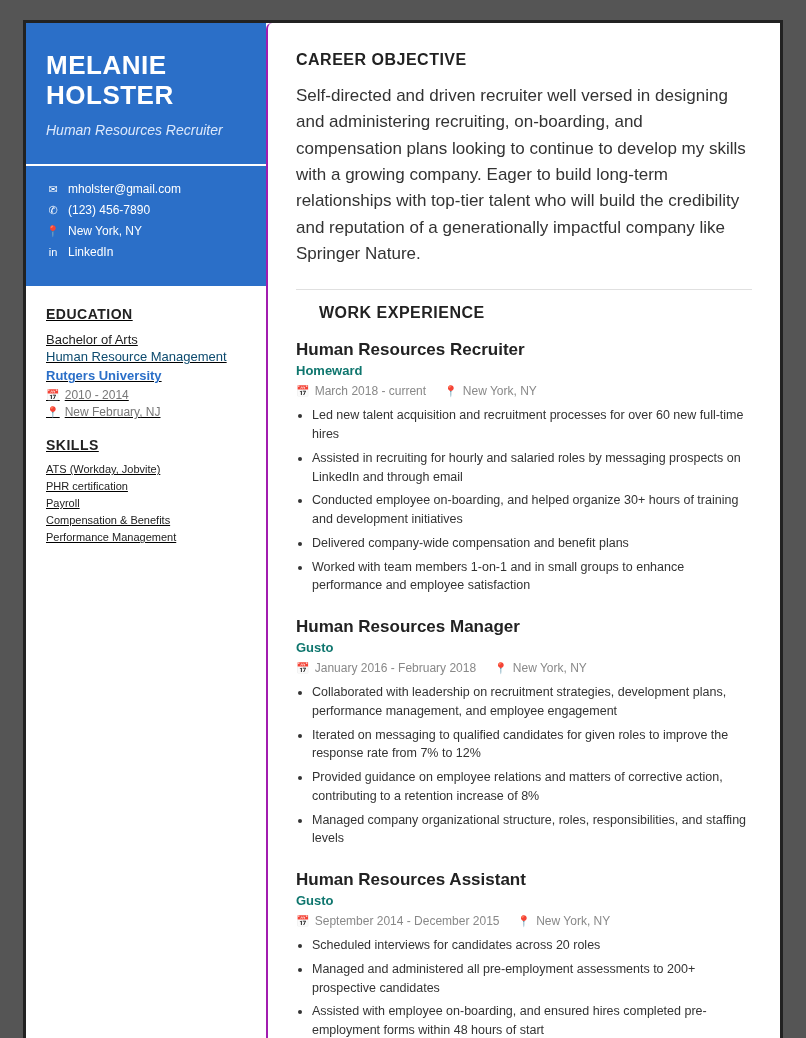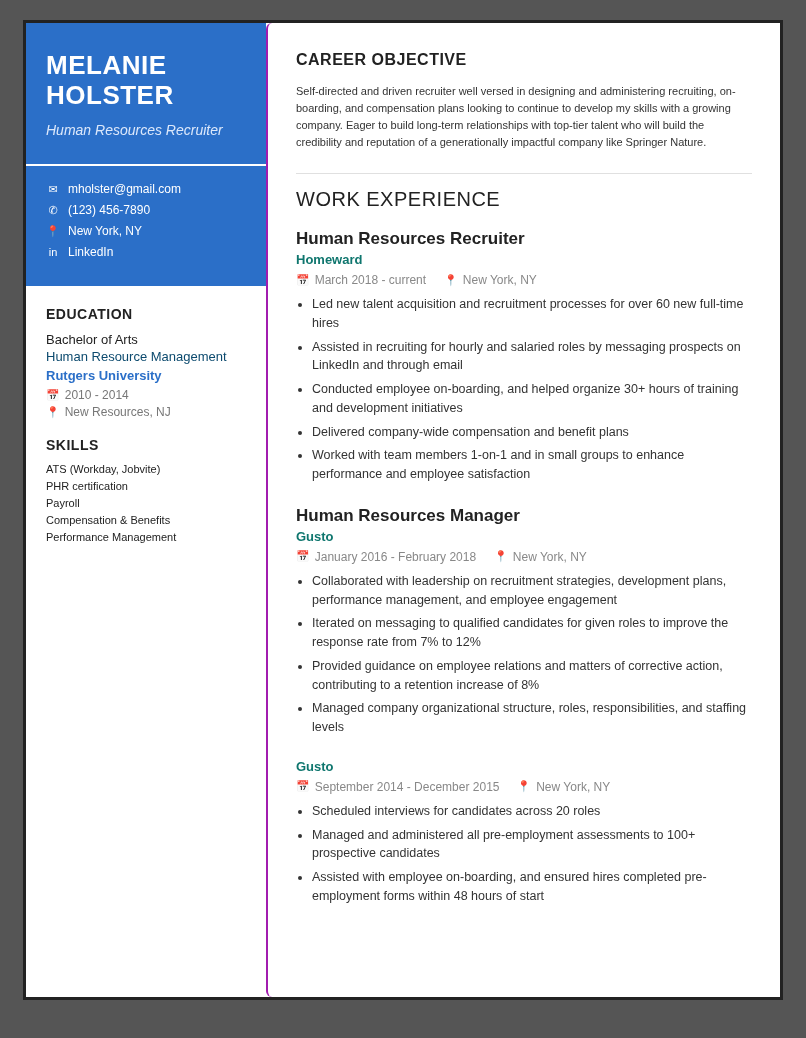--- a/index.html
+++ b/index.html
@@ -58,20 +58,21 @@
       gap: 8px;
     }
     .contact-item .icon {
       font-size: 11px;
       width: 14px;
       text-align: center;
       flex-shrink: 0;
     }
     .sidebar-sections {
       padding: 20px 16px 20px 20px;
+      text-decoration: underline;
     }
     .sidebar-section-title {
       font-size: 14px;
       font-weight: 900;
       color: #222;
       letter-spacing: 0.5px;
       margin-bottom: 10px;
       margin-top: 18px;
       text-transform: uppercase;
     }
@@ -118,33 +119,34 @@
     .section-title {
       font-size: 16px;
       font-weight: 900;
       color: #222;
       text-transform: uppercase;
       letter-spacing: 0.5px;
       margin-bottom: 10px;
       padding-bottom: 4px;
     }
     .career-objective-text {
-      font-size: 11px;
+      font-size: 17px;
       color: #333;
       line-height: 1.55;
       margin-bottom: 22px;
     }
     .work-section-title {
-      font-size: 20px;
-      font-weight: 400;
+      font-size: 16px;
+      font-weight: 700;
       color: #222;
       text-transform: uppercase;
       letter-spacing: 0.5px;
       margin-bottom: 14px;
       padding-bottom: 4px;
+      margin-left: 23px;
     }
     .job-block {
       margin-bottom: 22px;
     }
     .job-title {
       font-size: 17px;
       font-weight: 700;
       color: #222;
       margin-bottom: 3px;
     }
@@ -221,21 +223,21 @@
       <div class="sidebar-section-title">EDUCATION</div>
       <div class="edu-degree">Bachelor of Arts</div>
       <div class="edu-field">Human Resource Management</div>
       <div class="edu-university">Rutgers University</div>
       <div class="edu-meta">
         <span class="icon">📅</span>
         <span>2010 - 2014</span>
       </div>
       <div class="edu-meta">
         <span class="icon">📍</span>
-        <span>New Resources, NJ</span>
+        <span>New February, NJ</span>
       </div>
 
       <div class="sidebar-section-title">SKILLS</div>
       <div id="skills-list">
           <div class="skill-item">ATS (Workday, Jobvite)</div>
           <div class="skill-item">PHR certification</div>
           <div class="skill-item">Payroll</div>
           <div class="skill-item">Compensation &amp; Benefits</div>
           <div class="skill-item">Performance Management</div>
         </div>
@@ -286,33 +288,34 @@
         </div>
       </div>
       <ul class="job-bullets">
         <li>Collaborated with leadership on recruitment strategies, development plans, performance management, and employee engagement</li>
             <li>Iterated on messaging to qualified candidates for given roles to improve the response rate from 7% to 12%</li>
             <li>Provided guidance on employee relations and matters of corrective action, contributing to a retention increase of 8%</li>
             <li>Managed company organizational structure, roles, responsibilities, and staffing levels</li>
       </ul>
     </div>
         <div class="job-block">
+      <div class="job-title">Human Resources Assistant</div>
       <div class="job-company">Gusto</div>
       <div class="job-meta">
         <div class="job-meta-item">
           <span class="icon">📅</span>
           <span>September 2014 - December 2015</span>
         </div>
         <div class="job-meta-item">
           <span class="icon">📍</span>
           <span>New York, NY</span>
         </div>
       </div>
       <ul class="job-bullets">
         <li>Scheduled interviews for candidates across 20 roles</li>
-            <li>Managed and administered all pre-employment assessments to 100+ prospective candidates</li>
+            <li>Managed and administered all pre-employment assessments to 200+ prospective candidates</li>
             <li>Assisted with employee on-boarding, and ensured hires completed pre-employment forms within 48 hours of start</li>
       </ul>
     </div>
       </div>
   </div>
 
 </div>
 
 </body></html>

